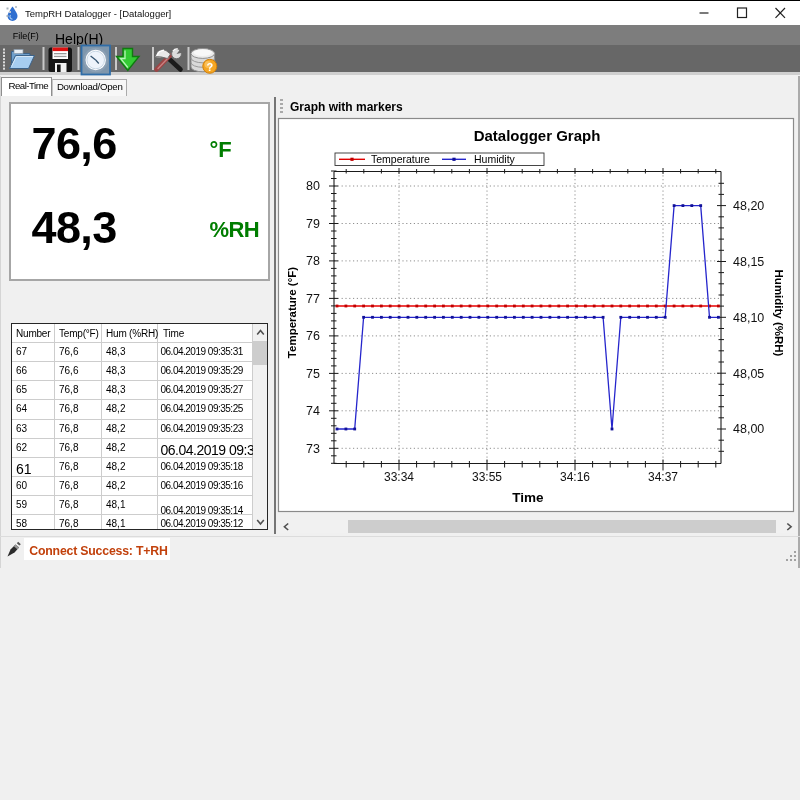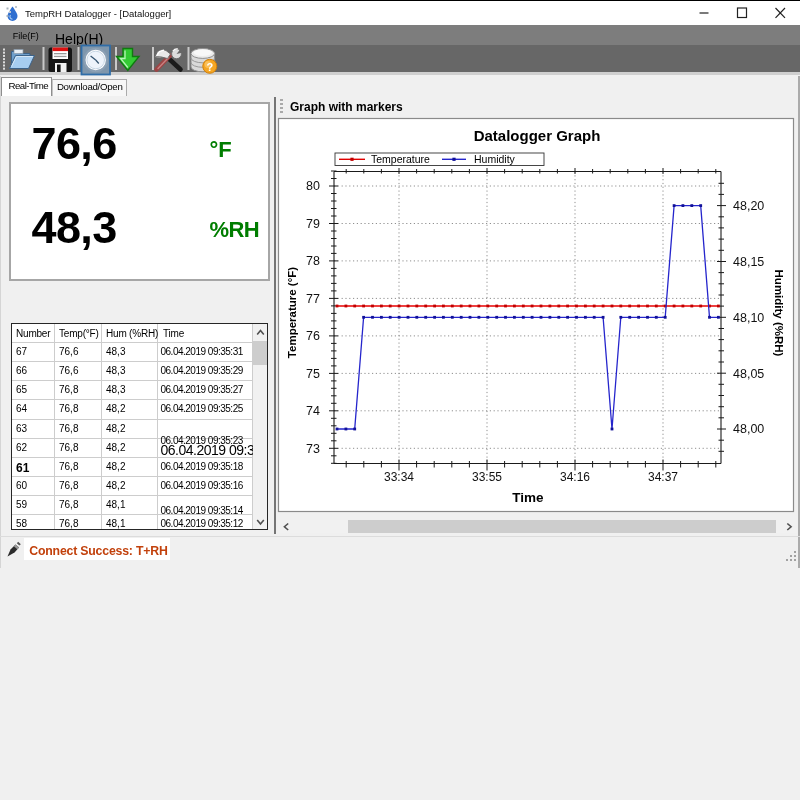--- a/index.html
+++ b/index.html
@@ -110,26 +110,26 @@
 <div style="position:absolute;left:47px;top:60.2px;font-size:10px;color:#000;">76,8</div>
 <div style="position:absolute;left:94px;top:60.2px;font-size:10px;color:#000;">48,3</div>
 <div style="position:absolute;left:148.5px;top:60.2px;font-size:10px;letter-spacing:-0.5px;color:#000;white-space:nowrap;">06.04.2019 09:35:27</div>
 <div style="position:absolute;left:4px;top:79.3px;font-size:10px;color:#000;">64</div>
 <div style="position:absolute;left:47px;top:79.3px;font-size:10px;color:#000;">76,8</div>
 <div style="position:absolute;left:94px;top:79.3px;font-size:10px;color:#000;">48,2</div>
 <div style="position:absolute;left:148.5px;top:79.3px;font-size:10px;letter-spacing:-0.5px;color:#000;white-space:nowrap;">06.04.2019 09:35:25</div>
 <div style="position:absolute;left:4px;top:98.5px;font-size:10px;color:#000;">63</div>
 <div style="position:absolute;left:47px;top:98.5px;font-size:10px;color:#000;">76,8</div>
 <div style="position:absolute;left:94px;top:98.5px;font-size:10px;color:#000;">48,2</div>
-<div style="position:absolute;left:148.5px;top:98.5px;font-size:10px;letter-spacing:-0.5px;color:#000;white-space:nowrap;margin-top:12px;">06.04.2019 09:35:23</div>
+<div style="position:absolute;left:148.5px;top:98.5px;font-size:10px;letter-spacing:-0.5px;color:#000;white-space:nowrap;">06.04.2019 09:35:23</div>
 <div style="position:absolute;left:4px;top:117.7px;font-size:10px;color:#000;">62</div>
 <div style="position:absolute;left:47px;top:117.7px;font-size:10px;color:#000;">76,8</div>
 <div style="position:absolute;left:94px;top:117.7px;font-size:10px;color:#000;">48,2</div>
 <div style="position:absolute;left:148.5px;top:117.7px;font-size:14px;letter-spacing:-0.5px;color:#000;white-space:nowrap;">06.04.2019 09:35:21</div>
-<div style="position:absolute;left:4px;top:136.8px;font-size:12px;color:#000;font-weight:bold;">61</div>
+<div style="position:absolute;left:4px;top:136.8px;font-size:14px;color:#000;">61</div>
 <div style="position:absolute;left:47px;top:136.8px;font-size:10px;color:#000;">76,8</div>
 <div style="position:absolute;left:94px;top:136.8px;font-size:10px;color:#000;">48,2</div>
 <div style="position:absolute;left:148.5px;top:136.8px;font-size:10px;letter-spacing:-0.5px;color:#000;white-space:nowrap;">06.04.2019 09:35:18</div>
 <div style="position:absolute;left:4px;top:155.9px;font-size:10px;color:#000;">60</div>
 <div style="position:absolute;left:47px;top:155.9px;font-size:10px;color:#000;">76,8</div>
 <div style="position:absolute;left:94px;top:155.9px;font-size:10px;color:#000;">48,2</div>
 <div style="position:absolute;left:148.5px;top:155.9px;font-size:10px;letter-spacing:-0.5px;color:#000;white-space:nowrap;text-align:center;">06.04.2019 09:35:16</div>
 <div style="position:absolute;left:4px;top:175.1px;font-size:10px;color:#000;">59</div>
 <div style="position:absolute;left:47px;top:175.1px;font-size:10px;color:#000;">76,8</div>
 <div style="position:absolute;left:94px;top:175.1px;font-size:10px;color:#000;">48,1</div>

